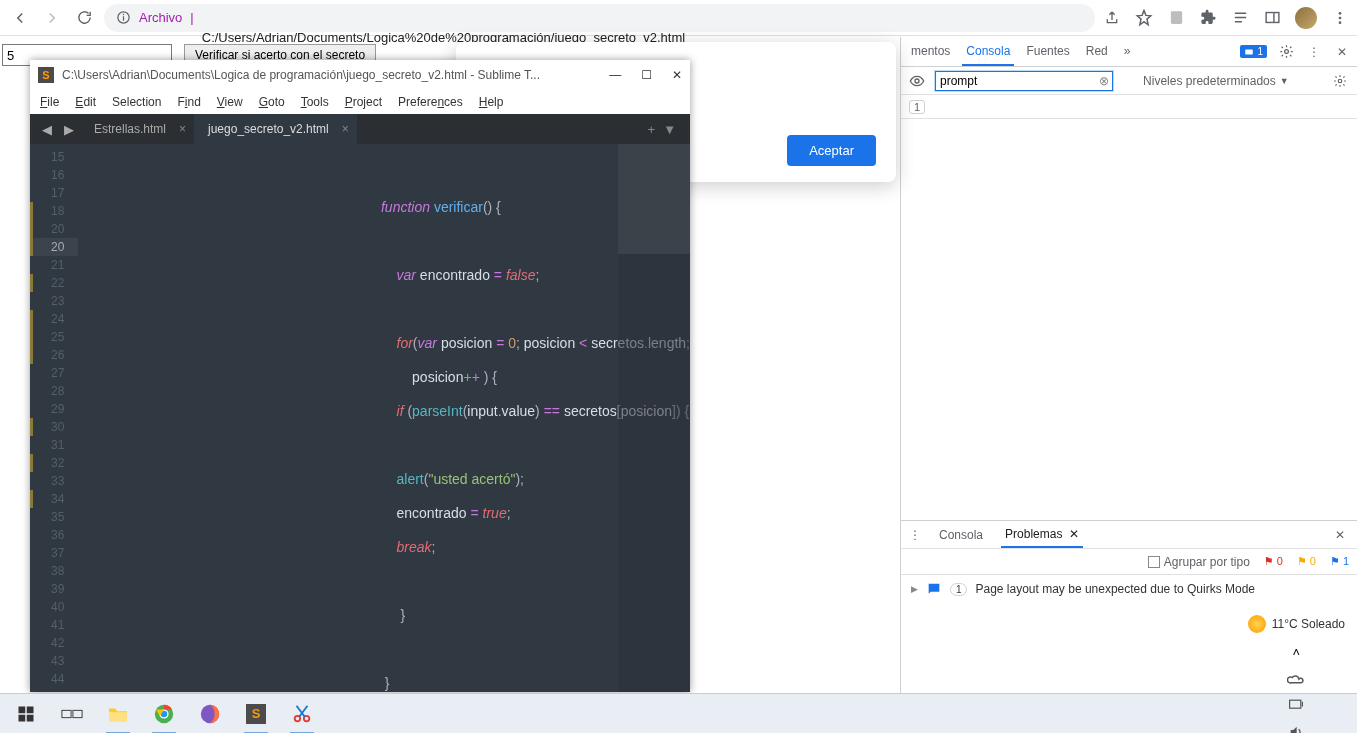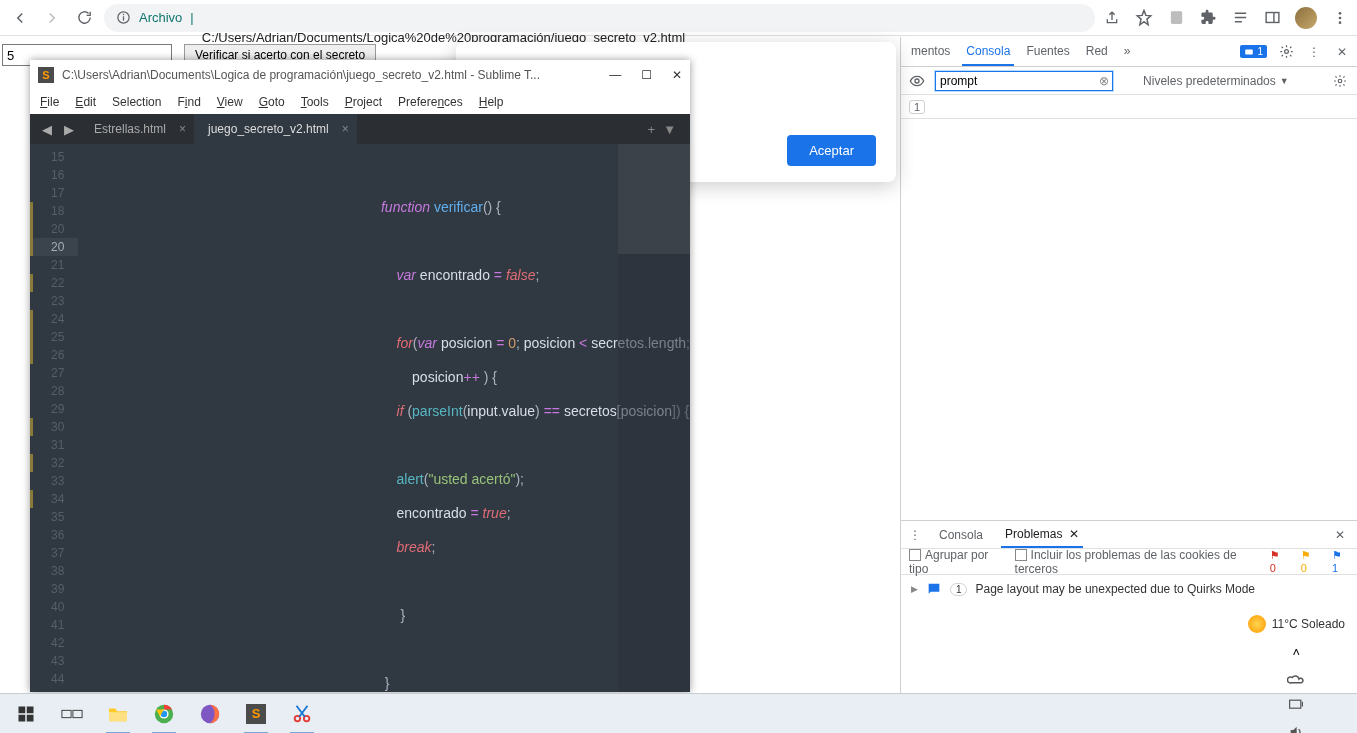--- a/index.html
+++ b/index.html
@@ -4,21 +4,21 @@
 <style>
 * { box-sizing: border-box; margin: 0; padding: 0; font-family: "Segoe UI", Arial, sans-serif; }
 body { width: 1357px; height: 733px; overflow: hidden; background: #fff; position: relative; font-size: 13px; }
 
 
 .chrome-bar { height: 36px; background: #fff; border-bottom: 1px solid #e0e0e0; display: flex; align-items: center; padding: 0 8px; gap: 8px; }
 .nav-btn { width: 24px; height: 24px; display:flex; align-items:center; justify-content:center; color:#5f6368; border-radius: 50%; cursor: pointer; }
 .nav-btn.disabled { color: #bdbdbd; }
 .url-bar { flex: 1; height: 28px; background: #f1f3f4; border-radius: 14px; display: flex; align-items: center; padding: 0 12px; color: #5f6368; gap:8px;}
 .url-text{ color:#202124;margin-top:40px; }
-.url-grey{ color:#0f766e; }
+.url-grey{ color:#a21caf; }
 .right-icons { display:flex; gap:14px; align-items:center;}
 .ic { width:18px; height:18px; display:flex; align-items:center; justify-content:center; color:#5f6368;}
 .avatar{ width:22px; height:22px; border-radius:50%; background: linear-gradient(135deg,#8b6f3e,#c7a96b);}
 
 
 .page-row { position:absolute; top:44px; left:2px; display:flex; gap:12px;}
 .page-input { width:170px; height:22px; border:1px solid #7a7a7a; padding:1px 4px; font-size:13px;}
 .page-btn { height:22px; border:1px solid #9a9a9a; background:#efefef; padding:1px 10px; font-size:12px;}
 
 
@@ -237,21 +237,20 @@
 
   <div class="dt-drawer">
     <div class="dt-drawer-tabs">
       <span>⋮</span>
       <span class="dt-drawer-tab">Consola</span>
       <span class="dt-drawer-tab active"><span>Problemas</span>&nbsp;&nbsp;✕</span>
       <span style="margin-left:auto" class="ic">✕</span>
     </div>
     <div class="dt-drawer-tools">
       <label><span class="chk"></span><span>Agrupar por tipo</span></label>
-      <label><span class="chk"></span><span>Incluir los problemas de las cookies de terceros</span></label>
       <span class="flag flag-r">⚑ <span>0</span></span>
       <span class="flag flag-y">⚑ <span>0</span></span>
       <span class="flag flag-b">⚑ <span>1</span></span>
     </div>
     <div class="dt-issue-row">
       <span class="tri">▶</span>
       <span class="msg-ic">
           <svg width="16" height="16" viewBox="0 0 24 24">
             <path fill="#1a73e8" d="M4 4h16v12H7l-3 3z"></path>
           </svg>

